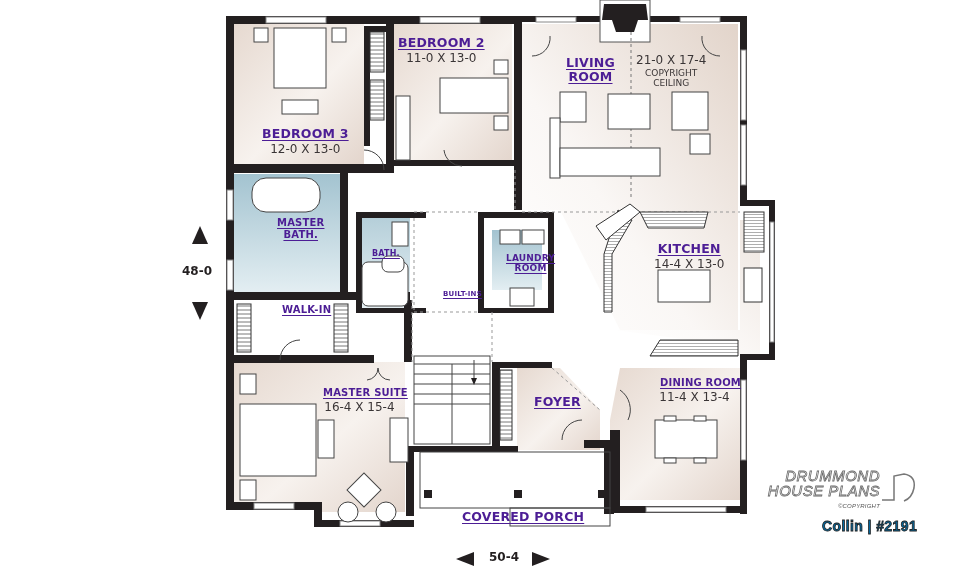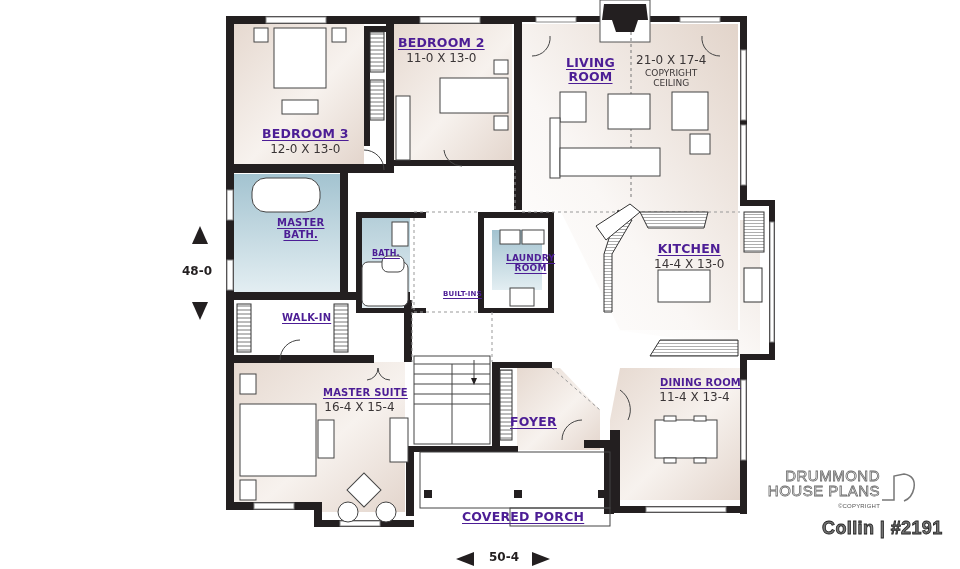--- a/index.html
+++ b/index.html
@@ -10,24 +10,24 @@
     .room-name { font-weight: bold; font-size: 12.5px; letter-spacing: 0.2px; text-decoration: underline; text-underline-offset: 2px; text-decoration-thickness: 1px; color: #4c1d95; }
     .room-name.sm { font-size: 10px; margin-left: 12px; }
     .room-dim { font-size: 12px; color: #3a3536; margin-top: 2px; }
     .room-note { font-size: 9px; color: #3a3536; }
     .dim-label { position: absolute; font-weight: bold; font-size: 12px; color: #231f20; }
     .arrow { position: absolute; width: 0; height: 0; }
     .arrow-up { border-left: 8px solid transparent; border-right: 8px solid transparent; border-bottom: 18px solid #231f20; }
     .arrow-down { border-left: 8px solid transparent; border-right: 8px solid transparent; border-top: 18px solid #231f20; }
     .arrow-left { border-top: 7px solid transparent; border-bottom: 7px solid transparent; border-right: 18px solid #231f20; }
     .arrow-right { border-top: 7px solid transparent; border-bottom: 7px solid transparent; border-left: 18px solid #231f20; }
-    .brand { position: absolute; right: 80px; top: 468px; text-align: right; color: #ffffff; font-family: "Liberation Sans", sans-serif; font-size: 15px; line-height: 15px; letter-spacing: 0.5px; -webkit-text-stroke: 0.8px #6a6a6a; }
+    .brand { position: absolute; right: 80px; top: 468px; text-align: right; color: #ffffff; font-family: "Liberation Sans", sans-serif; font-size: 15px; line-height: 15px; letter-spacing: 0.5px; font-style: italic; -webkit-text-stroke: 0.8px #6a6a6a; }
     .brand .copy { font-size: 6px; letter-spacing: 0.2px; -webkit-text-stroke: 0; color: #555; margin-top: 1px; }
     .brand-logo { position: absolute; left: 878px; top: 468px; width: 40px; height: 36px; }
-    .plan-id { position: absolute; left: 822px; top: 518px; font-family: "Liberation Sans", sans-serif; font-weight: bold; font-size: 18px; color: #737373; -webkit-text-stroke: 0.8px #222; letter-spacing: 0.4px; }
+    .plan-id { position: absolute; left: 822px; top: 518px; font-family: "Liberation Sans", sans-serif; font-weight: bold; font-size: 14px; color: #0369a1; -webkit-text-stroke: 0.8px #222; letter-spacing: 0.4px; }
   </style>
 </head>
 <body>
 
 <svg id="plan" viewBox="0 0 960 569" xmlns="http://www.w3.org/2000/svg">
   <defs>
     <linearGradient id="warm" x1="0" y1="0" x2="1" y2="1">
       <stop offset="0" stop-color="#e6d9d0"></stop>
       <stop offset="0.55" stop-color="#f7f2ee"></stop>
       <stop offset="1" stop-color="#e3d5cc"></stop>
@@ -258,31 +258,31 @@
   <div class="room-name sm" style="font-size:8px;">BATH.</div>
 </div>
 <div class="lbl" style="left:494px; top:253px;">
   <div class="room-name sm" style="font-size:9px;">LAUNDRY</div>
   <div class="room-name sm" style="font-size:9px;">ROOM</div>
 </div>
 <div class="lbl" style="left:654px; top:242px;">
   <div class="room-name">KITCHEN</div>
   <div class="room-dim">14-4 X 13-0</div>
 </div>
-<div class="lbl" style="left:270px; top:312px;">
+<div class="lbl" style="left:270px; top:304px;">
   <div class="room-name sm">WALK-IN</div>
 </div>
 <div class="lbl" style="left:431px; top:290px;">
   <div class="room-name sm" style="font-size:7px;">BUILT-INS</div>
 </div>
 <div class="lbl" style="left:311px; top:387px;">
   <div class="room-name sm">MASTER SUITE</div>
   <div class="room-dim">16-4 X 15-4</div>
 </div>
-<div class="lbl" style="left:510px; top:395px;margin-top:20px;">
+<div class="lbl" style="left:534px; top:395px;">
   <div class="room-name">FOYER</div>
 </div>
 <div class="lbl" style="left:648px; top:377px;text-align:center;">
   <div class="room-name sm">DINING ROOM</div>
   <div class="room-dim">11-4 X 13-4</div>
 </div>
 <div class="lbl" style="left:462px; top:469px;margin-top:41px;">
   <div class="room-name">COVERED PORCH</div>
 </div>
 

